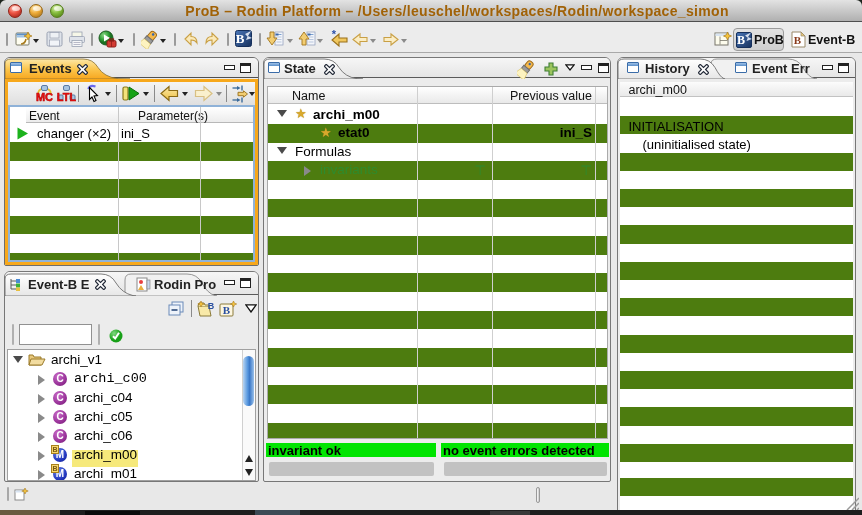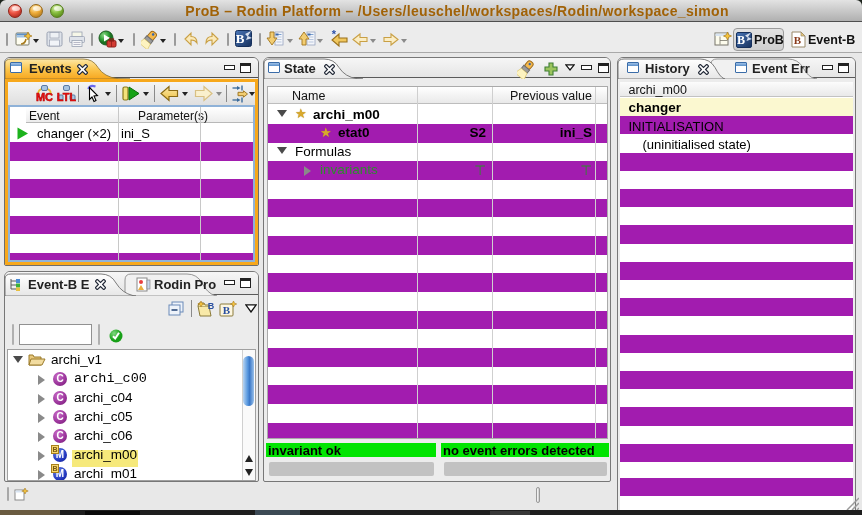--- a/index.html
+++ b/index.html
@@ -35,21 +35,21 @@
 .panel { border:1px solid #777; border-radius:6px 6px 2px 2px; background:#ececec; }
 .tabrow { position:absolute; left:0; top:0; right:0; height:20px;
   background:linear-gradient(#f6f6f6,#e5e5e5); border-radius:5px 5px 0 0; border-bottom:1px solid #5a5a5a;}
 .viewicon { position:absolute; width:12px; height:11px; background:#fff; border:1px solid #3a6ca8; border-radius:1px; }
 .viewicon::before { content:""; position:absolute; left:0; top:0; right:0; height:3px; background:linear-gradient(#9ec1e8,#5b8fc9); }
 .minmax-min { position:absolute; width:11px; height:5px; border:1px solid #222; background:#fff; }
 .minmax-max { position:absolute; width:11px; height:10px; border:1px solid #222; border-top:3px solid #222; background:#fff; }
 .tabtitle { font-size:13px; font-weight:bold; color:#222; }
 
 
-.stripe-blue { background:#a21caf; }
+.stripe-blue { background:#4d7c0f; }
 .tri-d { width:0; height:0; border-left:5px solid transparent; border-right:5px solid transparent; border-top:7px solid #4a4a4a; }
 .tri-r { width:0; height:0; border-top:5px solid transparent; border-bottom:5px solid transparent; border-left:7px solid #8a8a8a; }
 .star { font-size:13px; color:#d9a92c; text-shadow:0 0 1px #a07a18; }
 .treetxt { font-size:13.5px; color:#000; }
 .yellowhl { background:#f6e97b; }
 .ic-c { width:14px; height:14px; border-radius:50%; background:radial-gradient(circle at 35% 30%, #c86ac8, #993399 60%, #701870); color:#fff; font-size:10px; font-weight:bold; text-align:center; line-height:14px; }
 .ic-m { width:14px; height:14px; border-radius:50%; background:radial-gradient(circle at 35% 30%, #6a8ae8, #2438c0 60%, #101e88); color:#fff; font-size:10px; font-weight:bold; text-align:center; line-height:14px; }
 .badge-b { width:8px; height:9px; background:#f8d870; border:1px solid #a8801a; font-size:7px; font-weight:bold; color:#7a5a10; text-align:center; line-height:8px; }
 .tri-up { width:0; height:0; border-left:4.5px solid transparent; border-right:4.5px solid transparent; border-bottom:7px solid #222; margin:3px auto 0; }
 .tri-dn { width:0; height:0; border-left:4.5px solid transparent; border-right:4.5px solid transparent; border-top:7px solid #222; margin:3px auto 0; }
@@ -496,21 +496,20 @@
 
     <div class="abs" style="left:149px;top:0;width:1px;bottom:0;background:#cfcfcf"></div>
     <div class="abs" style="left:224px;top:0;width:1px;bottom:0;background:#cfcfcf"></div>
     <div class="abs" style="left:327px;top:0;width:1px;bottom:0;background:#cfcfcf"></div>
 
     <div class="abs tri-d" style="left:9px;top:23px;"></div>
     <div class="abs star" style="left:27px;top:19px;">★</div>
     <div class="abs" style="left:45px;top:19.5px;font-size:13.5px;font-weight:bold;">archi_m00</div>
     <div class="abs star" style="left:52px;top:37.6px;">★</div>
     <div class="abs" style="left:70px;top:38.1px;font-size:13.5px;font-weight:bold;">etat0</div>
-    <div class="abs" style="left:0;top:38.1px;width:218px;text-align:right;font-size:13.5px;font-weight:bold;">S2</div>
     <div class="abs" style="left:0;top:38.1px;width:324px;text-align:right;font-size:13.5px;font-weight:bold;">ini_S</div>
     <div class="abs tri-d" style="left:9px;top:60.2px;"></div>
     <div class="abs" style="left:27px;top:56.7px;font-size:13.5px;">Formulas</div>
     <div class="abs tri-r" style="left:36px;top:78.8px;"></div>
     <div class="abs" style="left:52px;top:75.3px;font-size:13.5px;color:#2e8b2e;">invariants</div>
     <div class="abs" style="left:0;top:75.3px;width:218px;text-align:right;font-size:13.5px;color:#2e8b2e;">⊤</div>
     <div class="abs" style="left:0;top:75.3px;width:324px;text-align:right;font-size:13.5px;color:#2e8b2e;">⊤</div>
   </div>
 
   <div class="abs" style="left:2px;top:384.5px;width:169.5px;height:14px;background:#00e400;font-size:13px;font-weight:bold;padding-left:2px;">invariant ok</div>
@@ -537,21 +536,20 @@
     </svg>
   <div class="viewicon" style="left:117px;top:4px"></div>
   <div class="abs tabtitle" style="left:134px;top:3px;color:#222;">Event Err</div>
   <div class="minmax-min" style="left:204px;top:7px"></div>
   <div class="minmax-max" style="left:220px;top:5px"></div>
 
   <div class="abs" id="hi-list" style="left:1.5px;top:24px;right:2.5px;bottom:1px;background:#fff;overflow:hidden;">
     <div class="abs" style="left:0;top:0;right:0;height:15px;background:linear-gradient(#fcfcfc,#e9e9e9);border-bottom:1px solid #c2c2c2;">
       <div class="abs" style="left:9px;top:0.5px;font-size:12.5px;color:#111;">archi_m00</div>
     </div>
-    <div class="abs" style="left:0;top:16px;right:0;height:18.2px;background:#fbf8d0;font-size:13.5px;font-weight:bold;padding:2px 0 0 9px;">changer</div>
     <div class="abs stripe-blue" style="left:0;top:34.2px;right:0;height:18.2px;font-size:13px;padding:2.5px 0 0 9px;">INITIALISATION</div>
     <div class="abs" style="left:0;top:52.4px;right:0;height:18.2px;font-size:13px;padding:2.5px 0 0 9px;margin-left:14px;">(uninitialised state)</div>
     <div class="abs stripe-blue" style="left:0;top:70.6px;right:0;height:18.2px;"></div>
     <div class="abs stripe-blue" style="left:0;top:107px;right:0;height:18.2px;"></div>
     <div class="abs stripe-blue" style="left:0;top:143.4px;right:0;height:18.2px;"></div>
     <div class="abs stripe-blue" style="left:0;top:179.8px;right:0;height:18.2px;"></div>
     <div class="abs stripe-blue" style="left:0;top:216.2px;right:0;height:18.2px;"></div>
     <div class="abs stripe-blue" style="left:0;top:252.6px;right:0;height:18.2px;"></div>
     <div class="abs stripe-blue" style="left:0;top:289px;right:0;height:18.2px;"></div>
     <div class="abs stripe-blue" style="left:0;top:325.4px;right:0;height:18.2px;"></div>

